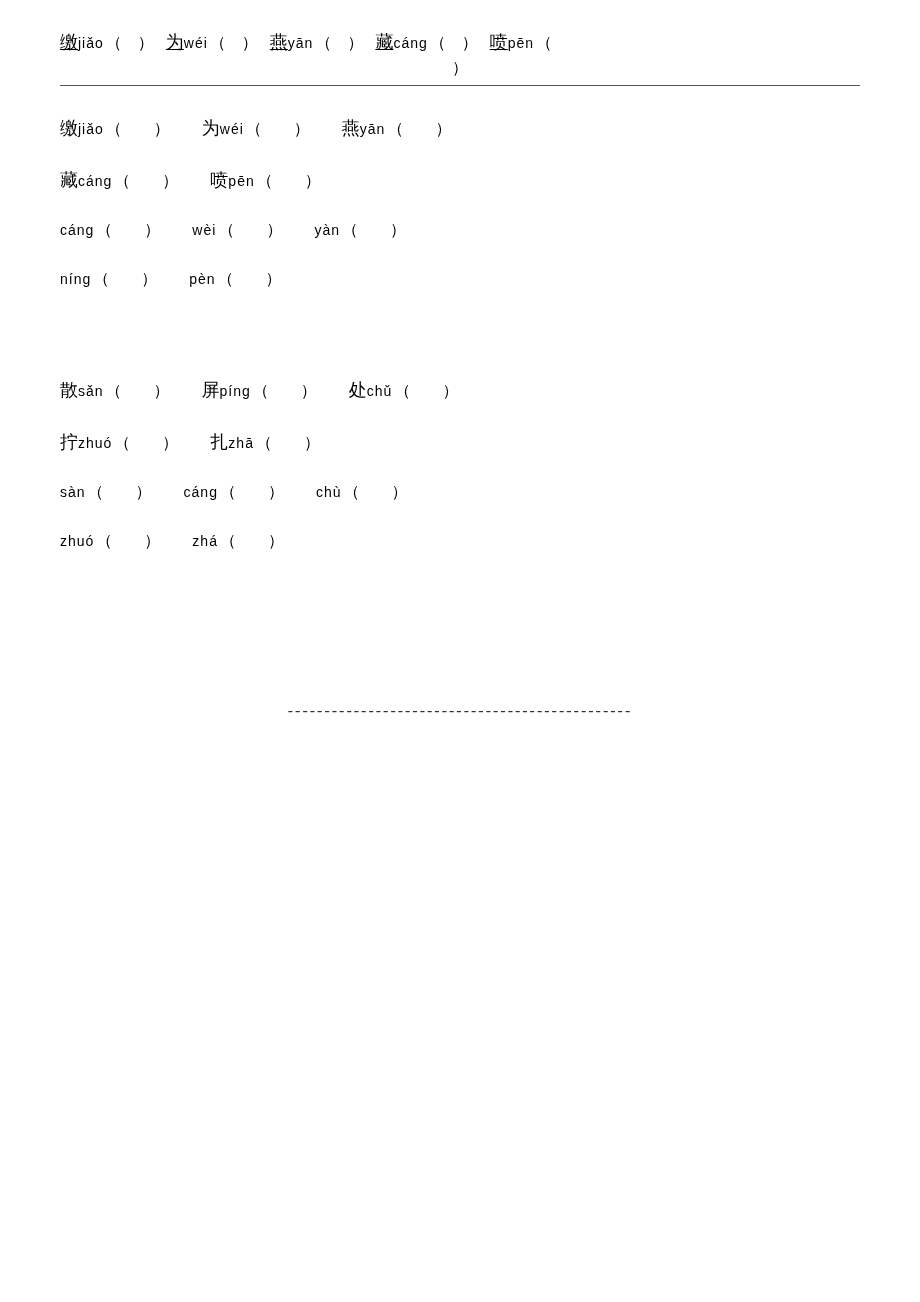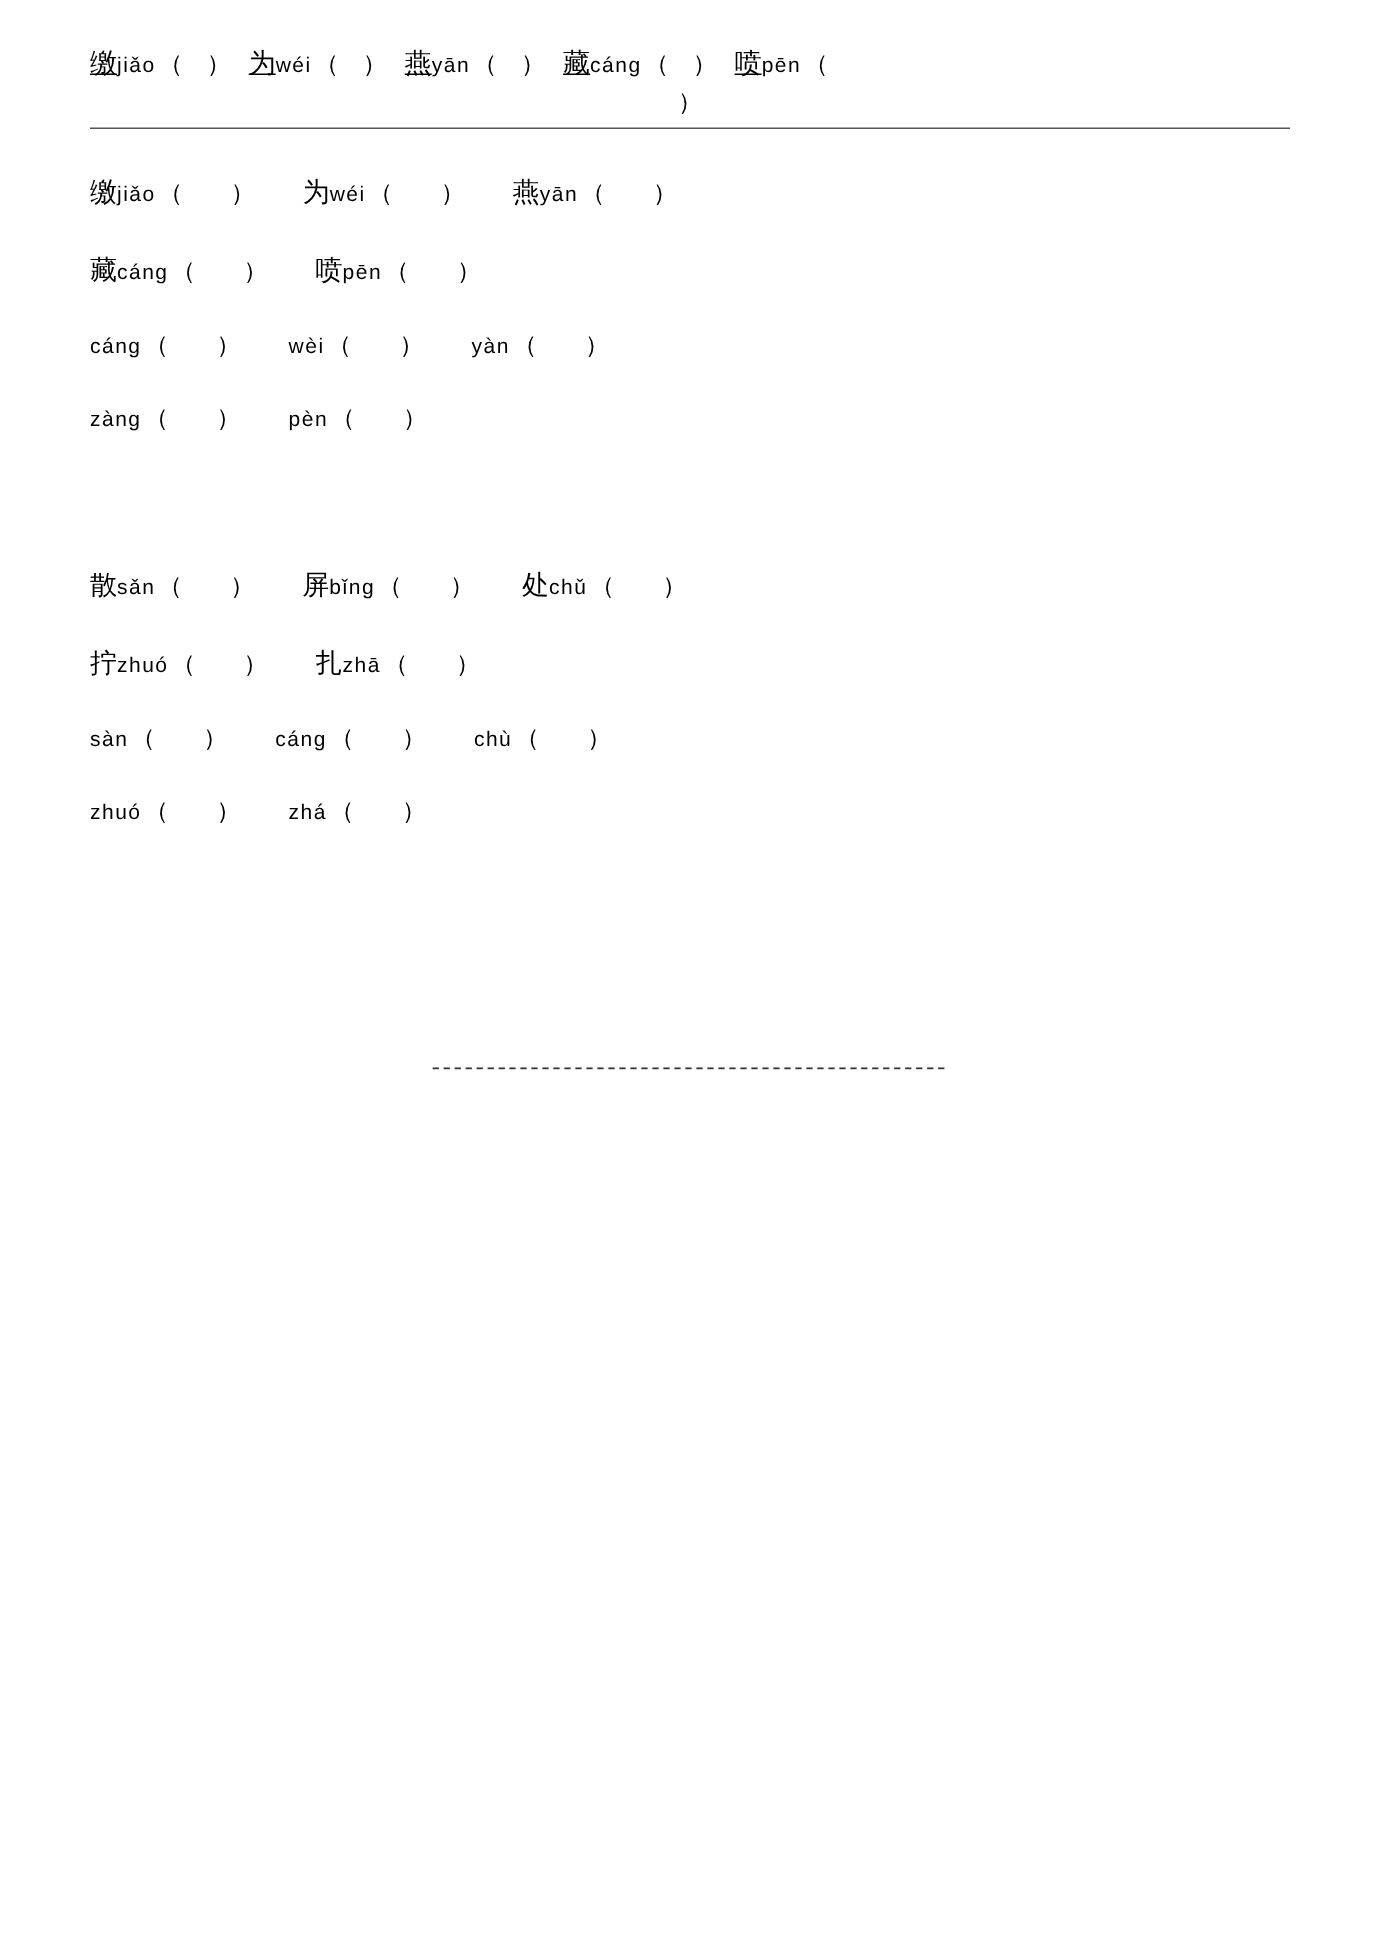--- a/index.html
+++ b/index.html
@@ -169,42 +169,42 @@
       <span class="py">wèi</span>
         <span class="paren">（　　）</span>
     </span>
     <span class="word-item">
       <span class="py">yàn</span>
         <span class="paren">（　　）</span>
     </span>
   </div>
   <div class="word-row">
     <span class="word-item">
-      <span class="py">zàng</span>
+      <span class="py">níng</span>
         <span class="paren">（　　）</span>
     </span>
     <span class="word-item">
       <span class="py">pèn</span>
         <span class="paren">（　　）</span>
     </span>
   </div>
 </div>
 
 <div class="separator"></div>
 
 <div class="group-block">
   <div class="word-row">
     <span class="word-item">
       <span class="char">散</span>
         <span class="py">sǎn</span>
         <span class="paren">（　　）</span>
     </span>
     <span class="word-item">
       <span class="char">屏</span>
-        <span class="py">bǐng</span>
+        <span class="py">píng</span>
         <span class="paren">（　　）</span>
     </span>
     <span class="word-item">
       <span class="char">处</span>
         <span class="py">chǔ</span>
         <span class="paren">（　　）</span>
     </span>
   </div>
   <div class="word-row">
     <span class="word-item">

